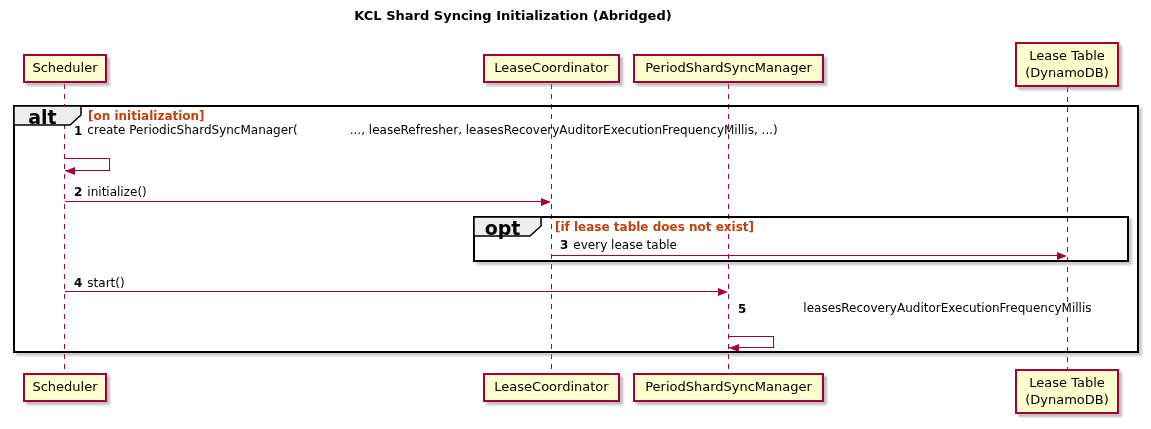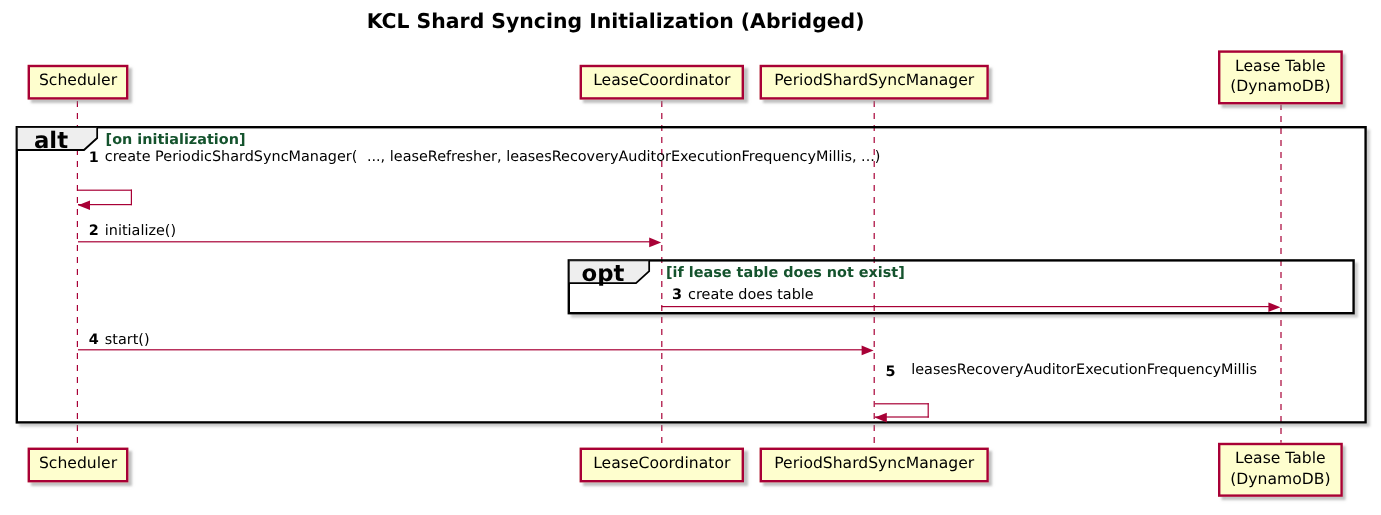--- a/index.html
+++ b/index.html
@@ -5,21 +5,21 @@
   html,body{margin:0;padding:0;background:#ffffff;}
   #canvas{
     position:relative;
     width:1151px;height:429px;
     background:#ffffff;
     font-family:"DejaVu Sans", sans-serif;
     overflow:hidden;
   }
   .title{
     position:absolute;left:0;top:8px;width:1026px;
-    text-align:center;font-size:17px;font-weight:bold;color:#000;
+    text-align:center;font-size:13px;font-weight:bold;color:#000;
   }
   .lifeline{
     position:absolute;width:1px;
     background:repeating-linear-gradient(to bottom,#A80036 0 5px,transparent 5px 10px);
     z-index:1;
   }
   .pbox{
     position:absolute;
     background:#FEFECE;
     border:2px solid #A80036;
@@ -35,29 +35,29 @@
     z-index:2;box-sizing:border-box;background:transparent;
   }
   .pentagon{position:absolute;left:-1px;top:-1px;width:68px;height:20px;}
   .operator{
     position:absolute;left:0;top:0;width:55px;height:19px;
     display:flex;align-items:center;justify-content:center;
     font-size:19px;font-weight:bold;color:#000;
   }
   .condition{
     position:absolute;top:2px;
-    font-size:12px;font-weight:bold;color:#14532d;white-space:nowrap;
+    font-size:12px;font-weight:bold;color:#c2410c;white-space:nowrap;
   }
   .msg-label{
     position:absolute;display:flex;align-items:center;gap:5px;
     font-size:12px;color:#000;z-index:3;white-space:nowrap;
   }
   .msg-num{font-weight:bold;}
   .msg-lines{display:flex;flex-direction:row;line-height:1.3;}
-  .msg-line2{padding-left:8px;}
+  .msg-line2{padding-left:8px;margin-left:44px;}
   .arrow-line{
     position:absolute;height:1px;background:#A80036;z-index:3;
   }
   .arrowhead-right{
     position:absolute;width:0;height:0;z-index:3;
     border-top:4px solid transparent;border-bottom:4px solid transparent;
     border-left:10px solid #A80036;
   }
   .arrowhead-left{
     position:absolute;width:0;height:0;z-index:3;
@@ -109,21 +109,21 @@
 
   <div class="msg-label" style="left:74px;top:185px;">
     <span class="msg-num">2</span>
     <span>initialize()</span>
   </div>
   <div class="arrow-line" style="left:65px;top:201px;width:477px;"></div>
   <div class="arrowhead-right" style="left:541px;top:198px;"></div>
 
   <div class="msg-label" style="left:560px;top:238px;">
     <span class="msg-num">3</span>
-    <span>create does table</span>
+    <span>every lease table</span>
   </div>
   <div class="arrow-line" style="left:551px;top:255px;width:507px;"></div>
   <div class="arrowhead-right" style="left:1057px;top:252px;"></div>
 
   <div class="msg-label" style="left:74px;top:276px;">
     <span class="msg-num">4</span>
     <span>start()</span>
   </div>
   <div class="arrow-line" style="left:65px;top:291px;width:654px;"></div>
   <div class="arrowhead-right" style="left:718px;top:288px;"></div>

